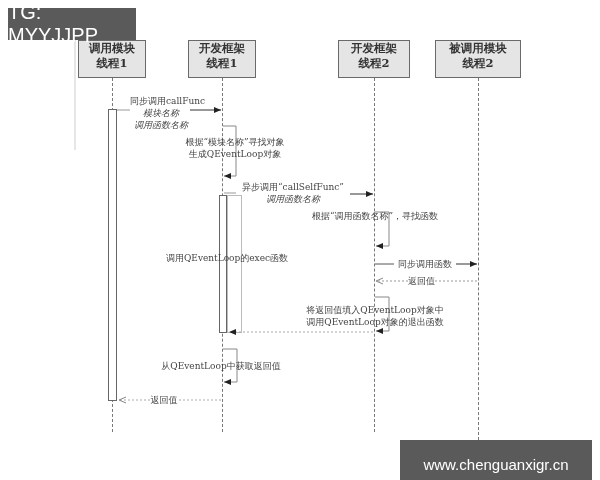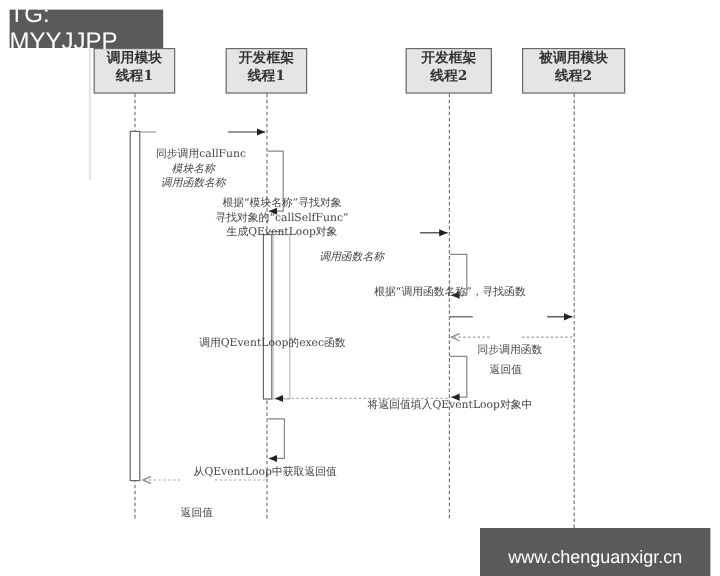--- a/index.html
+++ b/index.html
@@ -3,21 +3,21 @@
 <meta charset="utf-8">
 <style>
   html, body { margin:0; padding:0; background:#ffffff; }
   body { width:600px; height:480px; position:relative; overflow:hidden; font-family:"DejaVu Serif", serif; }
   .frame { position:absolute; left:74px; top:40px; width:10px; height:110px; border-left:2px solid #e6e6e6; }
   .hdr { position:absolute; top:40px; height:38px; border:1.5px solid #6a6a6a; background:#e5e5e5; box-sizing:border-box;
          display:flex; flex-direction:column; align-items:center; font-size:11.5px; font-weight:bold; color:#333; line-height:15px; }
   .life { position:absolute; width:0; border-left:1px dashed #777; }
   .act { position:absolute; border:1px solid #666; background:#fff; box-sizing:border-box; }
   .act2 { position:absolute; border:1px solid #bbb; background:transparent; box-sizing:border-box; }
-  .lbl { position:absolute; font-size:9px; color:#444; white-space:nowrap; line-height:12px; text-align:center;margin-top:28px; }
+  .lbl { position:absolute; font-size:9px; color:#444; white-space:nowrap; line-height:12px; text-align:center; }
   .it { font-style:italic; }
   .wm { position:absolute; background:#5a5a5a; color:#fff; font-family:"Liberation Sans", sans-serif; display:flex; align-items:center; justify-content:center; }
   svg.ov { position:absolute; left:0; top:0; }
 </style>
 </head>
 <body>
 
 <div class="frame"></div>
 
 <div class="hdr" style="left:78px;width:68px;">
@@ -83,25 +83,25 @@
 </svg>
 
 <div class="lbl" style="left:130px;top:95px;width:62px;">
   <div>同步调用callFunc</div>
   <div class="it">模块名称</div>
   <div class="it">调用函数名称</div>
 </div>
 
 <div class="lbl" style="left:160px;top:136px;width:150px;">
   <div>根据“模块名称”寻找对象</div>
-  <div>寻找对象的“callSelfFunc”</div>
   <div>生成QEventLoop对象</div>
 </div>
 
 <div class="lbl" style="left:236px;top:181px;width:114px;">
+  <div>异步调用“callSelfFunc”</div>
   <div class="it">调用函数名称</div>
 </div>
 
 <div class="lbl" style="left:300px;top:210px;width:150px;">
   <div>根据“调用函数名称”，寻找函数</div>
 </div>
 
 <div class="lbl" style="left:162px;top:252px;width:130px;">
   <div>调用QEventLoop的exec函数</div>
 </div>
@@ -109,20 +109,21 @@
 <div class="lbl" style="left:394px;top:258px;width:62px;">
   <div>同步调用函数</div>
 </div>
 
 <div class="lbl" style="left:408px;top:275px;width:25px;">
   <div>返回值</div>
 </div>
 
 <div class="lbl" style="left:300px;top:304px;width:150px;">
   <div>将返回值填入QEventLoop对象中</div>
+  <div>调用QEventLoop对象的退出函数</div>
 </div>
 
 <div class="lbl" style="left:156px;top:360px;width:130px;">
   <div>从QEventLoop中获取返回值</div>
 </div>
 
 <div class="lbl" style="left:150px;top:394px;width:28px;">
   <div>返回值</div>
 </div>
 

